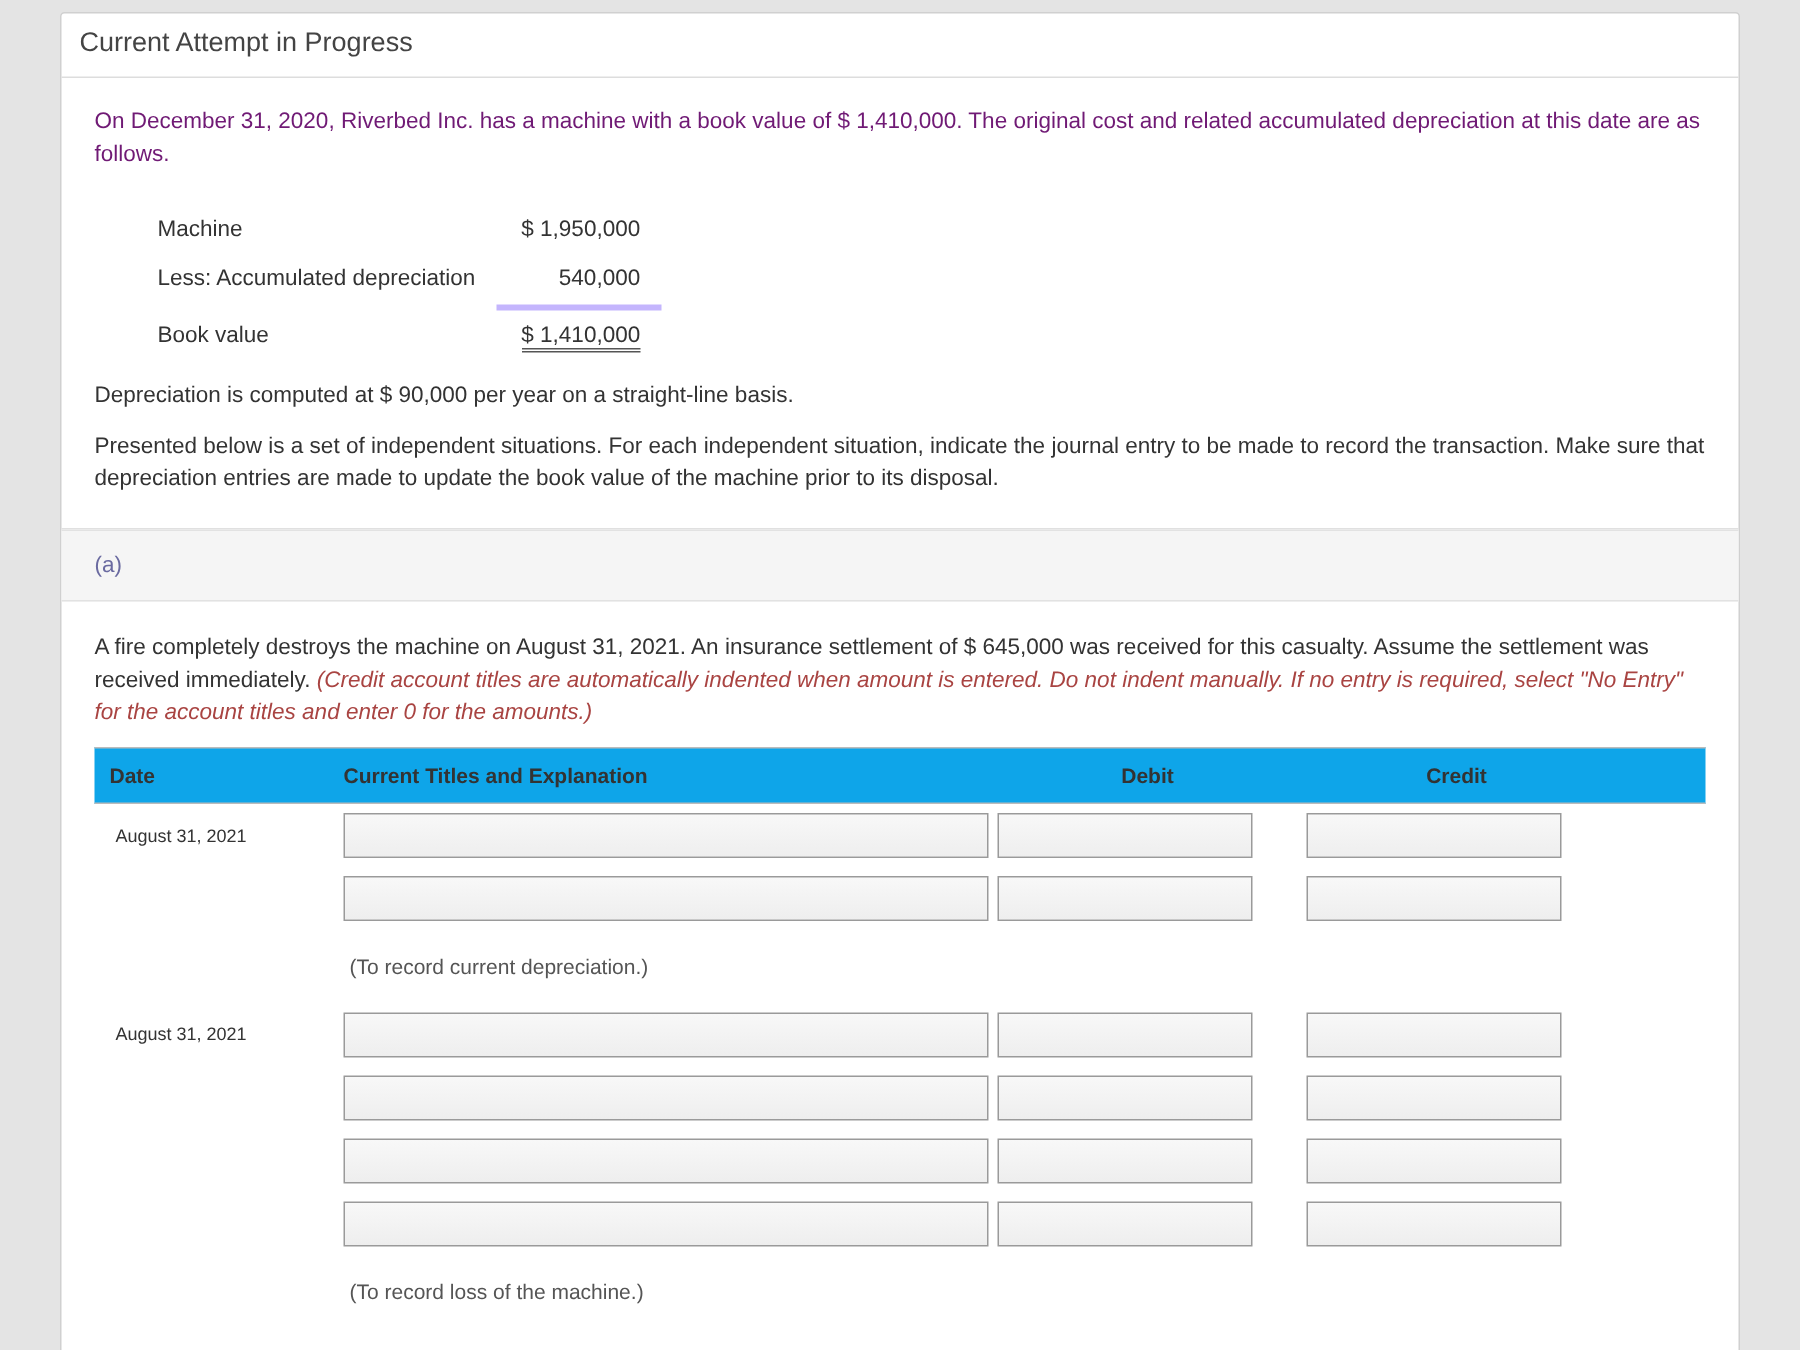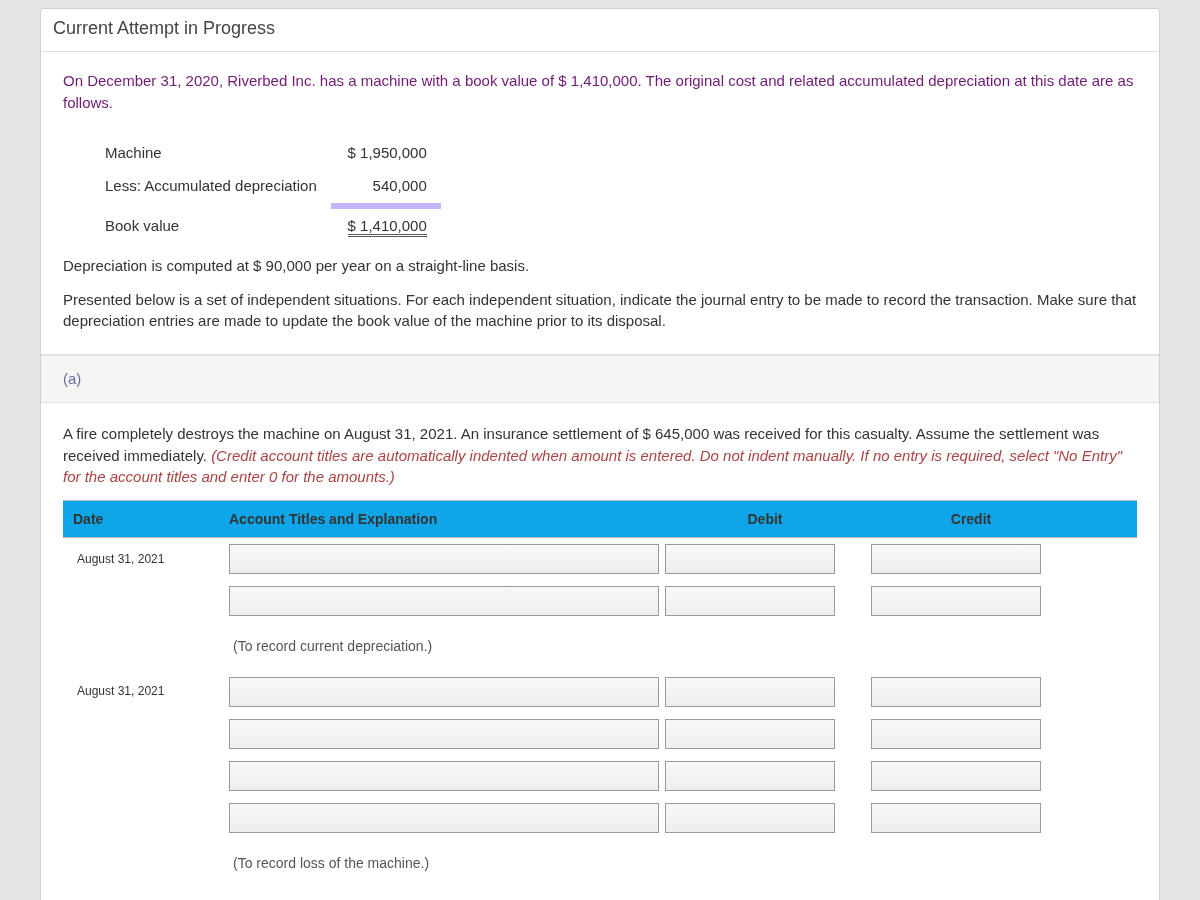--- a/index.html
+++ b/index.html
@@ -35,21 +35,21 @@
   .bv-table {
     margin: 22px 0 0 42px;
     border-collapse: collapse;
   }
   .bv-table td {
     padding: 6px 14px 6px 0;
     vertical-align: baseline;
     white-space: nowrap;
   }
   .bv-table td.amount { text-align: right; min-width: 110px; }
-  .rule-top { border-top: 6px solid #c4b5fd; }
+  .rule-top { border-top: 4px solid #c4b5fd; }
   .rule-double { border-bottom: 3px double #555; }
   .para { margin-top: 12px; }
   .section-a {
     background: #f5f5f5;
     border-top: 1px solid #e2e2e2;
     border-bottom: 1px solid #e2e2e2;
     padding: 12px 22px;
     color: #6a6aa0;
     font-weight: 500;
   }
@@ -130,21 +130,21 @@
 
   <div class="section-a">(a)</div>
 
   <div class="qtext">
     <span>A fire completely destroys the machine on August 31, 2021. An insurance settlement of $ 645,000 was received for this casualty. Assume the settlement was received immediately. </span><span class="italic-red">(Credit account titles are automatically indented when amount is entered. Do not indent manually. If no entry is required, select "No Entry" for the account titles and enter 0 for the amounts.)</span>
   </div>
 
   <div class="je-wrap">
     <div class="je-header">
       <div>Date</div>
-      <div>Account Titles and Explanation</div>
+      <div>Current Titles and Explanation</div>
       <div class="c-debit">Debit</div>
       <div class="c-credit">Credit</div>
     </div>
 
     <div class="je-row">
       <div class="je-date">August 31, 2021</div>
       <input class="field" style="">
       <input class="field sm" style="">
       <input class="field sm" style="">
     </div>

